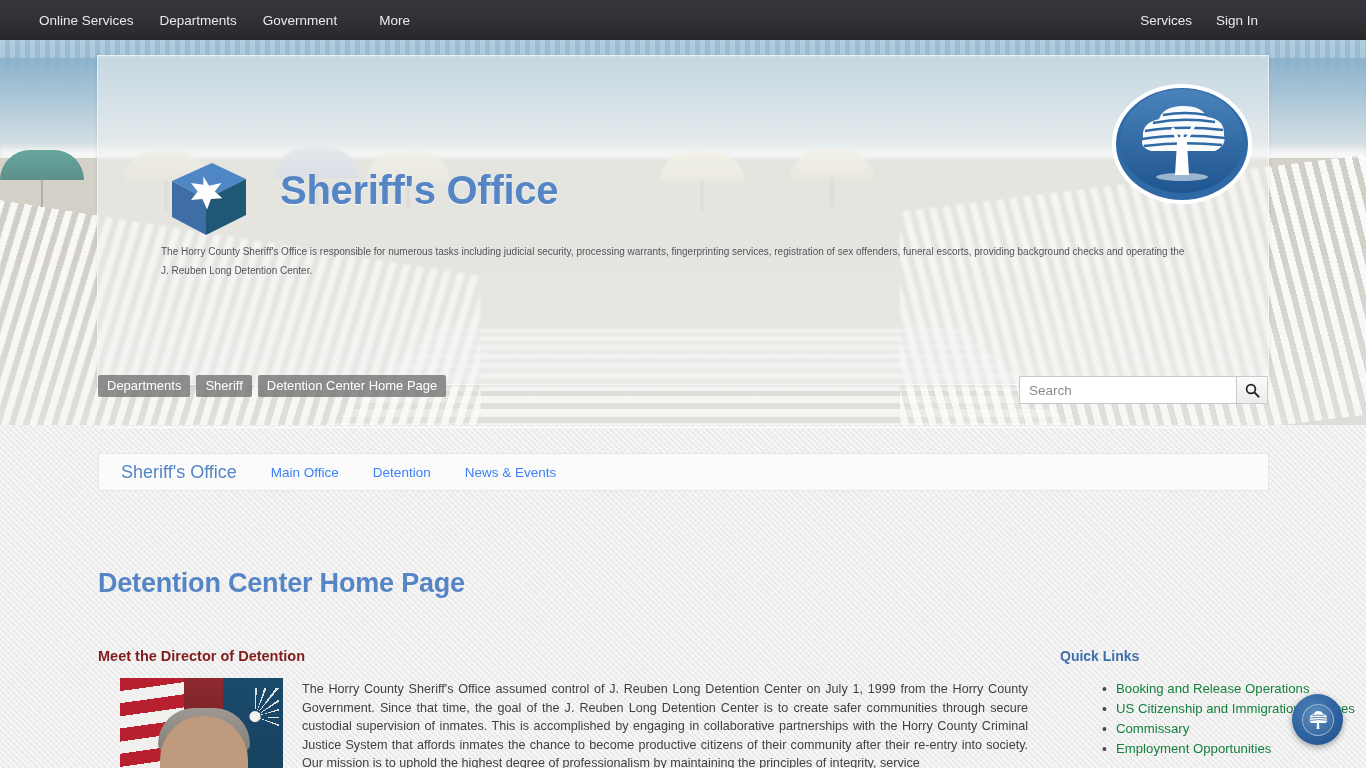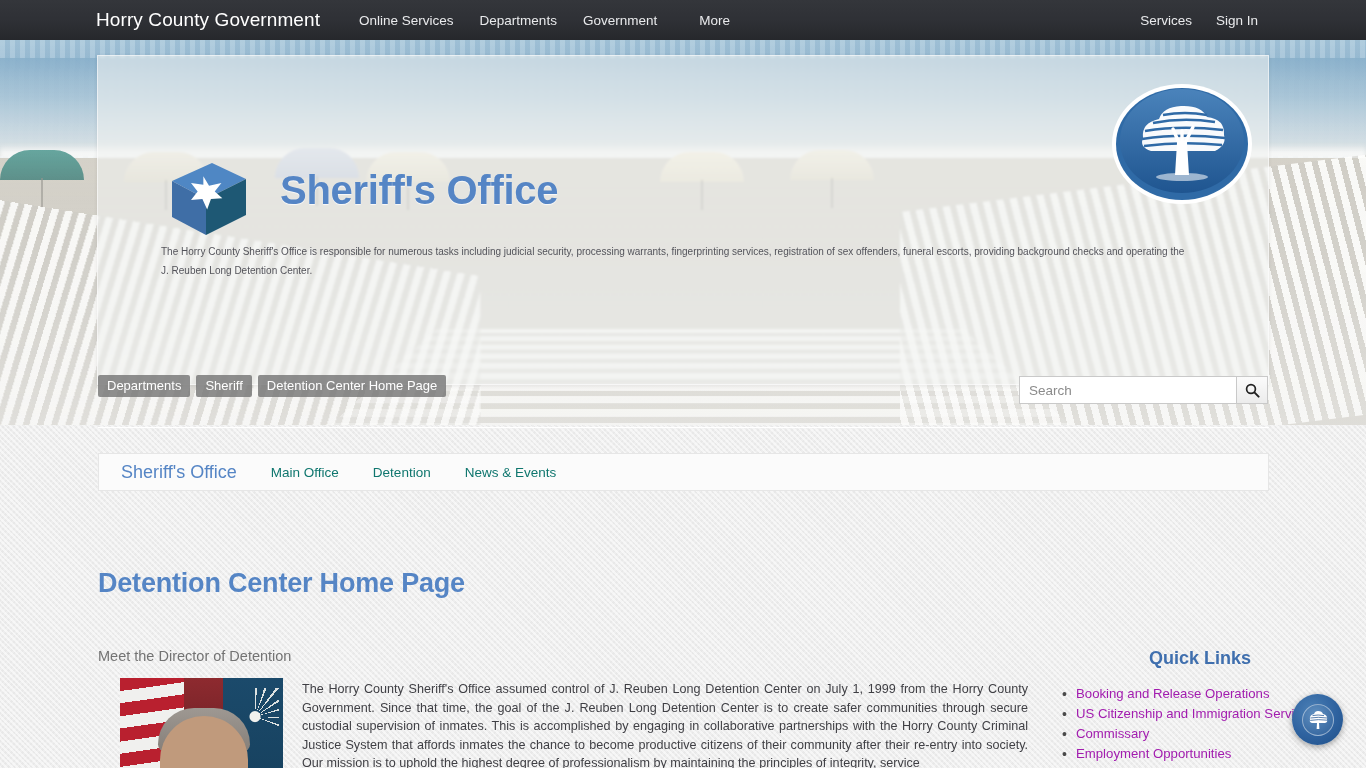--- a/index.html
+++ b/index.html
@@ -264,21 +264,21 @@
     z-index: 30;
   }
   #sectionnav-title {
     margin-left: 22px;
     font-size: 18px;
     color: #5585c5;
     white-space: nowrap;
   }
   .secnav-item {
     font-size: 13.5px;
-    color: #0f766e;
+    color: #3b82f6;
     margin-left: 34px;
     white-space: nowrap;
     cursor: pointer;
   }
   .secnav-item:first-of-type { margin-left: 42px; }
 
   
   #page-title {
     position: absolute;
     left: 98px; top: 568px;
@@ -291,22 +291,22 @@
 
   
   #content-left {
     position: absolute;
     left: 98px; top: 648px;
     width: 930px;
     z-index: 30;
   }
   #subhead {
     font-size: 14.5px;
-    font-weight: normal;
-    color: #737373;
+    font-weight: bold;
+    color: #7f1d1d;
   }
   #director-photo {
     position: absolute;
     left: 22px; top: 30px;
     width: 163px; height: 120px;
     overflow: hidden;
     background: #4a4a52;
   }
   .flag-us {
     position: absolute; left: 0; top: 0;
@@ -362,38 +362,38 @@
   }
 
   
   #quicklinks {
     position: absolute;
     left: 1060px; top: 648px;
     width: 300px;
     z-index: 30;
   }
   #quicklinks-title {
-    text-align: center;
-    font-size: 18px;
+    font-size: 14px;
     font-weight: bold;
     color: #3f6fae;
     width: 280px;
   }
   #quicklinks ul {
     margin-top: 15px;
     padding-left: 16px;
     list-style: none;
   }
   #quicklinks li {
     position: relative;
     font-size: 13.2px;
     line-height: 20px;
-    color: #a21caf;
-    white-space: nowrap;
-    cursor: pointer;
+    color: #15803d;
+    white-space: nowrap;
+    cursor: pointer;
+    margin-left: 40px;
   }
   #quicklinks li::before {
     content: "•";
     position: absolute;
     left: -14px;
     color: #4a4a4a;
     font-size: 14px;
   }
 
   
@@ -413,21 +413,20 @@
     border-radius: 50%;
     background: radial-gradient(circle at 40% 30%, #5f8fc0, #2e5f99);
     border: 1px solid rgba(255,255,255,0.45);
     display: flex; align-items: center; justify-content: center;
   }
 </style>
 </head>
 <body>
 
 <div id="topbar">
-  <div id="brand">Horry County Government</div>
   <nav id="topnav">
     <div class="topnav-item">Online Services</div>
     <div class="topnav-item">Departments</div>
     <div class="topnav-item">Government</div>
     <div class="topnav-item" style="margin-left:16px">More</div>
   </nav>
   <div id="topnav-right">
     <div class="topnav-right-item">Services</div>
     <div class="topnav-right-item">Sign In</div>
   </div>

